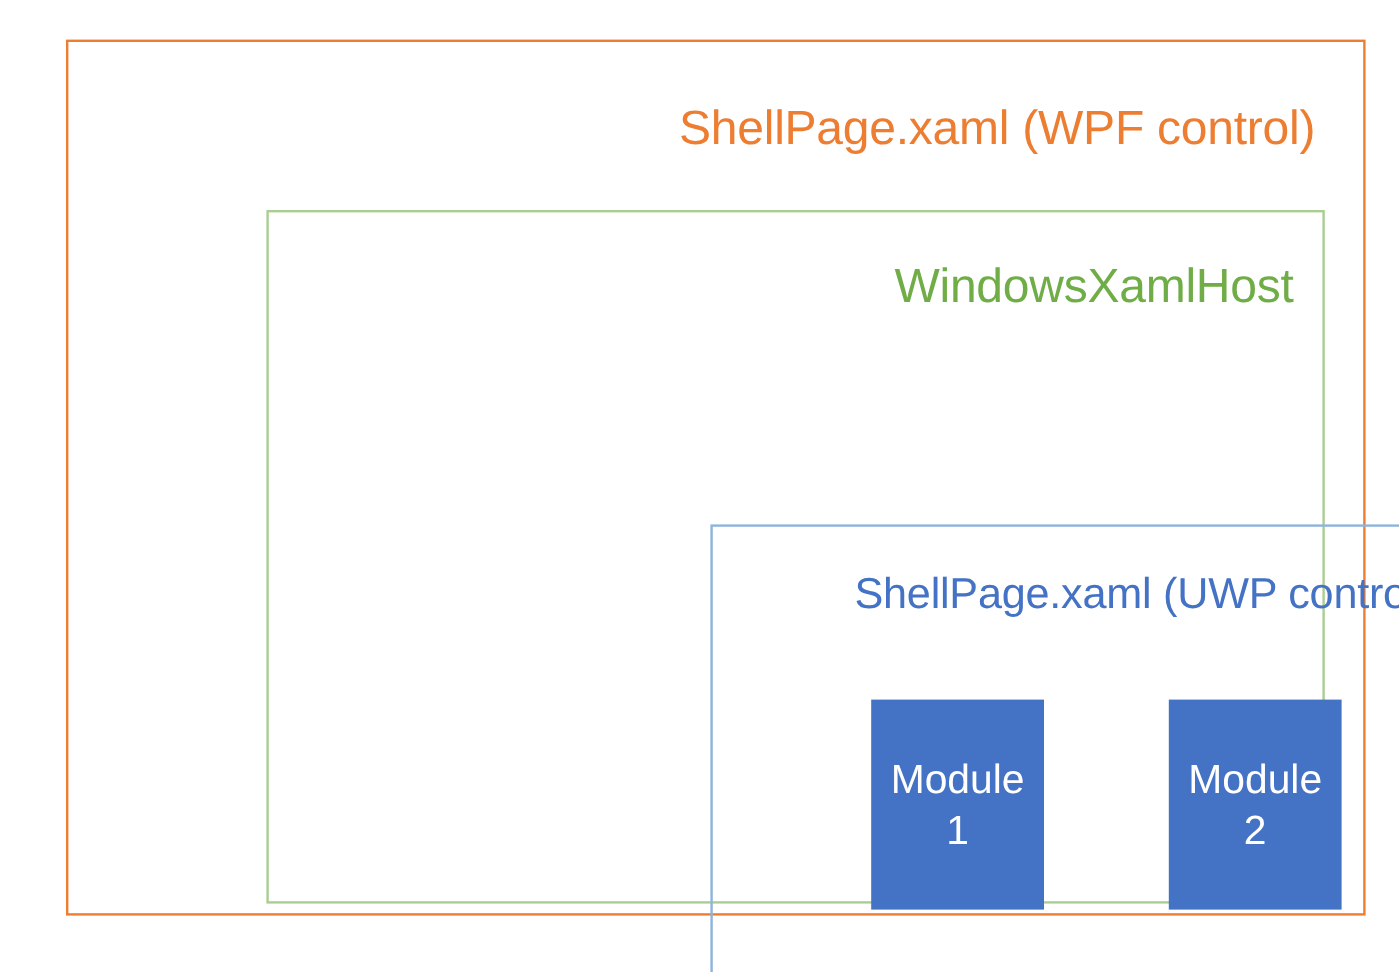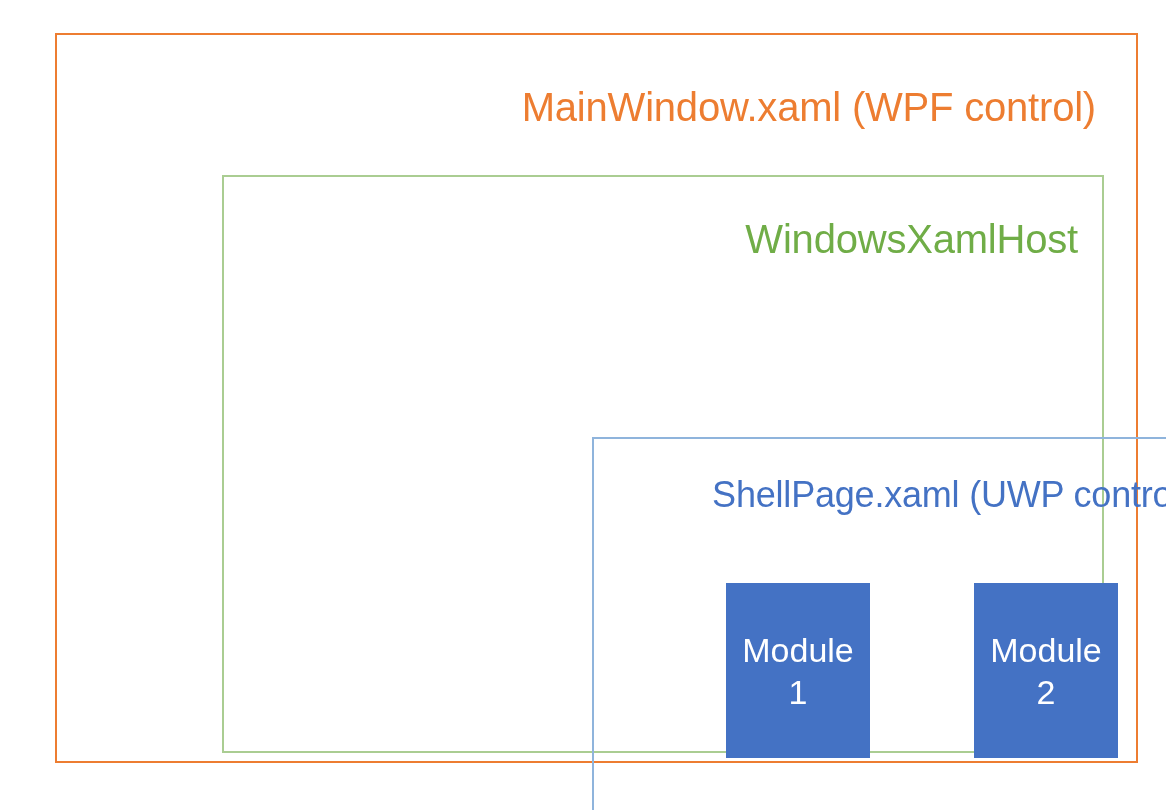--- a/index.html
+++ b/index.html
@@ -116,21 +116,21 @@
   .module-1 { left: 132px; }
   .module-2 { left: 380px; }
   .module-line { display: block; }
 </style>
 </head>
 <body>
 
 <div id="canvas">
 
   <div class="layer-outer">
-    <div class="label-outer">MainWindow.xaml (WPF control)</div>
+    <div class="label-outer">ShellPage.xaml (WPF control)</div>
 
     <div class="layer-middle">
       <div class="label-middle">WindowsXamlHost</div>
 
       <div class="layer-inner">
         <div class="label-inner">ShellPage.xaml (UWP control)</div>
 
         <div class="modules">
 
           <div class="module-box module-1">

